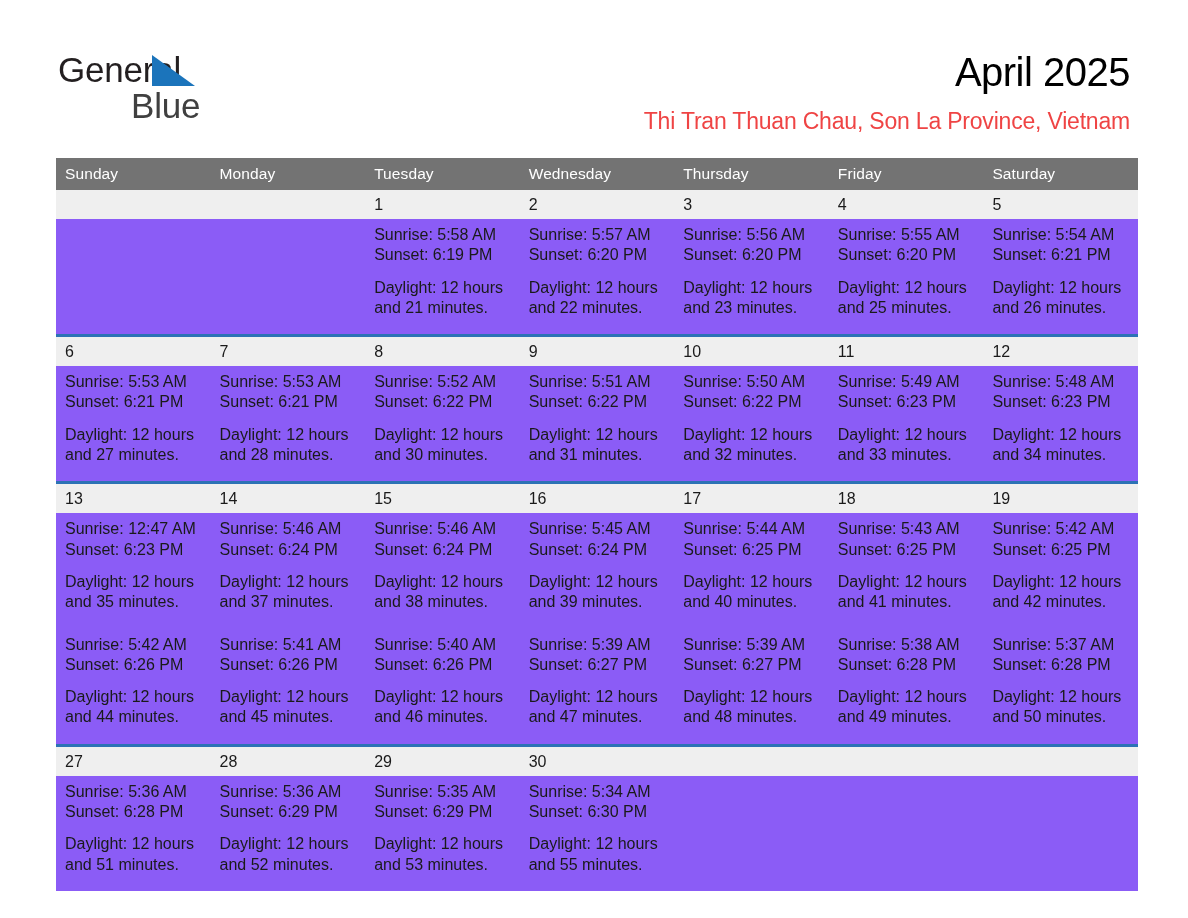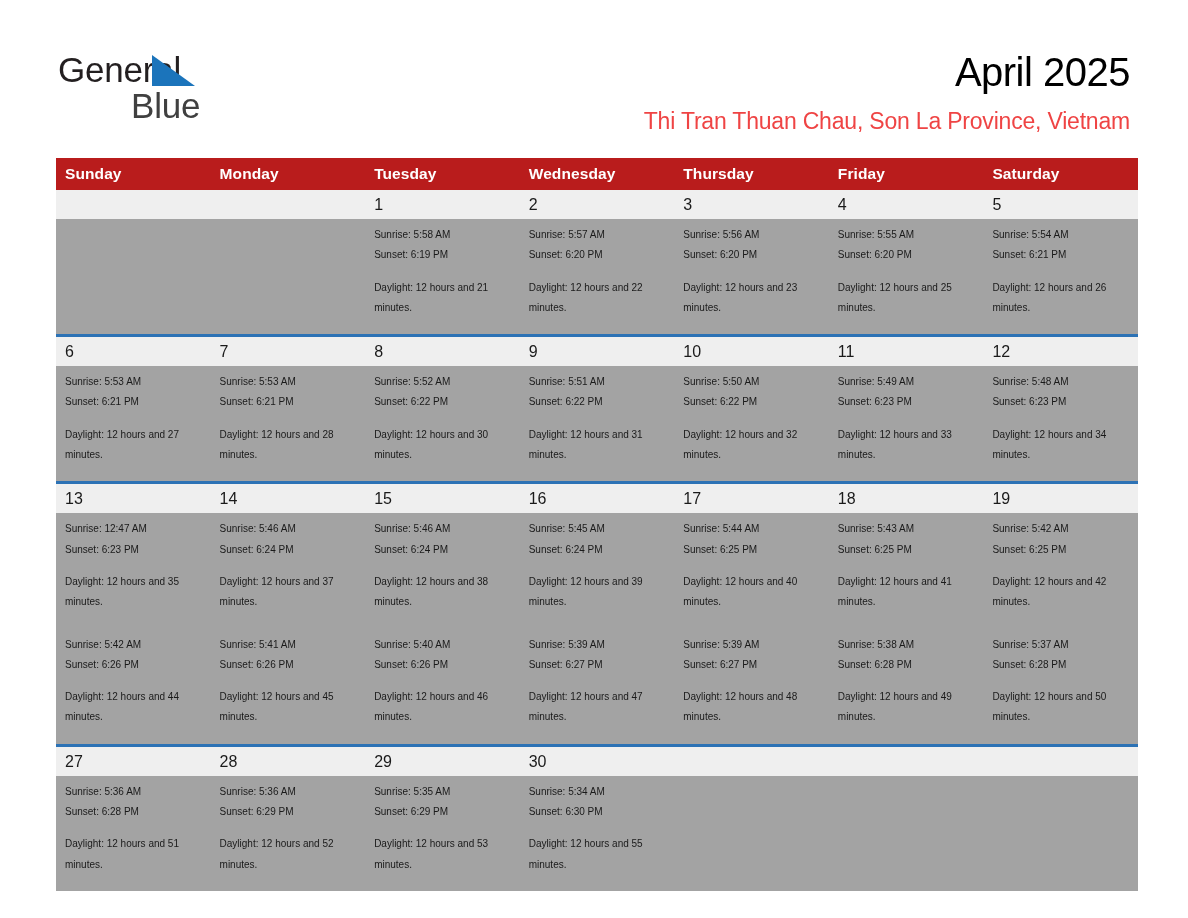--- a/index.html
+++ b/index.html
@@ -98,23 +98,23 @@
     left: 56px;
     top: 158px;
     width: 1082px;
   }
   table.cal {
     border-collapse: collapse;
     width: 1082px;
     table-layout: fixed;
   }
   table.cal th {
-    background: #b91c1c;
+    background: #737373;
     color: #ffffff;
-    font-weight: bold;
+    font-weight: normal;
     font-size: 15.5px;
     text-align: left;
     padding: 7px 0 7px 9px;
     height: 17px;
     vertical-align: middle;
     letter-spacing: 0.1px;
   }
   table.cal col { width: 154.57px; }
 
   tr.week-dates td {
@@ -122,22 +122,22 @@
     font-size: 16px;
     color: #1a1a1a;
     padding: 6px 0 5px 9px;
     vertical-align: top;
     border-top: 3px solid #2c72b5;
     height: 18px;
   }
   tr.week-dates.first td { border-top: none; }
 
   tr.week-body td {
-    background: #a3a3a3;
-    font-size: 10px;
+    background: #8b5cf6;
+    font-size: 16px;
     color: #1a1a1a;
     padding: 6px 10px 16px 9px;
     vertical-align: top;
     line-height: 20.3px;
     height: 92px;
   }
   .cell-line { white-space: nowrap; }
   .daylight-line { white-space: normal; margin-top: 12px; }
 </style>
 </head>

